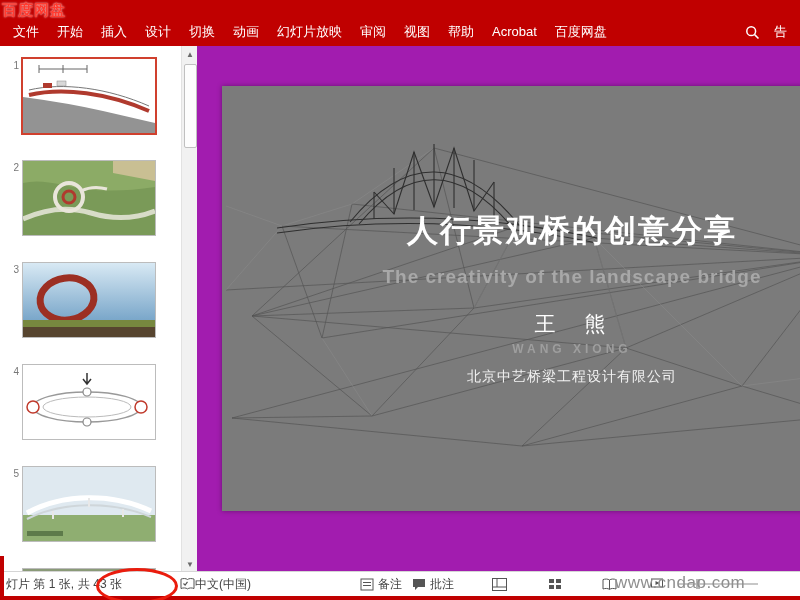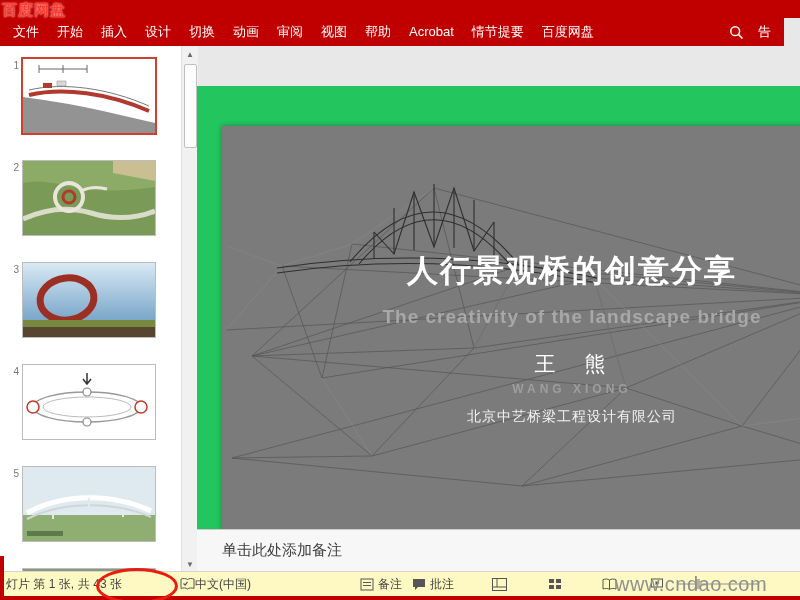--- a/index.html
+++ b/index.html
@@ -1,21 +1,21 @@
 <!DOCTYPE html>
 <html><head>
 <meta charset="utf-8">
 <style>
   html,body{margin:0;padding:0;width:800px;height:600px;overflow:hidden;
     font-family:"Liberation Sans","DejaVu Sans",sans-serif;}
   .app{position:relative;width:800px;height:600px;background:#e8e8e8;}
 
   
   .titlebar{position:absolute;top:0;left:0;right:0;height:18px;background:#c00000;}
-  .ribbon{position:absolute;top:18px;left:0;right:16px;height:28px;background:#c00000;
+  .ribbon{position:absolute;top:18px;left:0;right:0;height:28px;background:#c00000;
     display:flex;align-items:center;padding:0 4px;color:#fff;font-size:13px;}
   .rtab{padding:0 9px;line-height:28px;white-space:nowrap;cursor:default;}
   .rspacer{flex:1;}
   .rsearch{width:26px;display:flex;align-items:center;justify-content:center;}
   .watermark-tl{position:absolute;top:1px;left:2px;z-index:50;color:#ff3b30;
     font-size:15px;font-weight:bold;text-shadow:0 0 2px rgba(255,255,255,.9);letter-spacing:1px;}
 
   
   .left-edge{position:absolute;left:0;top:556px;bottom:0;width:4px;background:#c00000;z-index:6;}
   .bottom-edge{position:absolute;left:0;right:0;bottom:0;height:4px;background:#c00000;z-index:5;}
@@ -27,69 +27,69 @@
 
   .vscroll{position:absolute;top:46px;left:181px;width:16px;bottom:28px;background:#f1f1f1;border-left:1px solid #e2e2e2;}
   .vscroll .arrow{position:absolute;left:0;width:16px;height:16px;color:#6a6a6a;font-size:8px;
     display:flex;align-items:center;justify-content:center;background:#f1f1f1;}
   .vscroll .arrow.up{top:0;}
   .vscroll .arrow.down{bottom:0;}
   .vscroll .sthumb{position:absolute;left:2px;width:11px;top:18px;height:82px;background:#fdfdfd;
     border:1px solid #c0c0c0;border-radius:2px;}
 
   
-  .editor{position:absolute;top:46px;left:197px;right:0;bottom:28px;background:#22c55e;overflow:hidden;margin-top:40px;}
+  .editor{position:absolute;top:46px;left:197px;right:0;bottom:28px;background:#a21caf;overflow:hidden;}
   .slide{position:absolute;top:40px;left:25px;width:756px;height:425px;background:#7b7b7b;
     box-shadow:0 0 5px rgba(0,0,0,.35);}
   .slide svg.wire{position:absolute;inset:0;}
   .mesh{stroke:#545454;stroke-width:.7;fill:none;}
   .mesh-light{stroke:#919191;stroke-width:.5;fill:none;opacity:.8;}
   .bridge{stroke:#2f2f2f;stroke-width:1.1;fill:none;}
   .sline{position:absolute;left:0;width:700px;text-align:center;}
   .s-title{top:124px;color:#fff;font-size:31px;font-weight:bold;letter-spacing:2px;}
   .s-sub{top:180px;color:#a8a8a8;font-size:19px;font-weight:bold;letter-spacing:1px;}
   .s-author{top:224px;color:#fff;font-size:21px;letter-spacing:4px;}
   .s-author-en{top:256px;color:#9e9e9e;font-size:12px;font-weight:bold;letter-spacing:4px;}
   .s-company{top:282px;color:#f2f2f2;font-size:14px;letter-spacing:1px;}
 
   .notes{position:absolute;left:0;right:0;bottom:0;height:42px;background:#f7f7f7;
     border-top:1px solid #cccccc;}
   .notes-text{position:absolute;left:25px;top:11px;font-size:15px;color:#3c3c3c;}
 
   
-  .statusbar{position:absolute;left:0;right:0;bottom:4px;height:24px;background:#fef9c3;
+  .statusbar{position:absolute;left:0;right:0;bottom:4px;height:24px;background:#ffffff;
     border-top:1px solid #d5d5d5;font-size:12px;color:#444;}
   .sb{position:absolute;top:0;height:24px;display:flex;align-items:center;gap:4px;white-space:nowrap;}
   .sb svg{display:block;}
   .annot-ellipse{position:absolute;left:96px;top:-4px;width:76px;height:30px;
     border:3px solid #ea1c0d;border-radius:50%;z-index:20;pointer-events:none;}
   .zoom-track{width:80px;height:2px;background:#9a9a9a;position:relative;}
   .zoom-thumb{position:absolute;left:18px;top:-4px;width:4px;height:10px;background:#7a7a7a;}
-  .watermark-br{position:absolute;left:615px;top:1px;font-size:20px;color:#8f8f8f;z-index:15;letter-spacing:.5px;}
+  .watermark-br{position:absolute;left:615px;top:1px;font-size:17px;color:#8f8f8f;z-index:15;letter-spacing:.5px;}
 </style>
 </head>
 <body>
 
 <div class="app">
 
   <div class="watermark-tl">百度网盘</div>
   <div class="titlebar"></div>
 
   <div class="ribbon">
     <div class="rtab">文件</div>
     <div class="rtab">开始</div>
     <div class="rtab">插入</div>
     <div class="rtab">设计</div>
     <div class="rtab">切换</div>
     <div class="rtab">动画</div>
+    <div class="rtab">幻灯片放映</div>
     <div class="rtab">审阅</div>
     <div class="rtab">视图</div>
     <div class="rtab">帮助</div>
     <div class="rtab">Acrobat</div>
-    <div class="rtab">情节提要</div>
     <div class="rtab">百度网盘</div>
     <div class="rspacer"></div>
     <div class="rsearch">
       <svg width="15" height="15" viewBox="0 0 15 15">
           <circle cx="6.2" cy="6.2" r="4.4" fill="none" stroke="#fff" stroke-width="1.5"></circle>
           <line x1="9.6" y1="9.6" x2="13.5" y2="13.5" stroke="#fff" stroke-width="1.5"></line>
         </svg>
     </div>
     <div class="rtab">告</div>
   </div>
@@ -199,23 +199,20 @@
           <path d="M152,106 L172,128 L192,66 L212,121 L232,62 L252,125 L272,96"></path>
         </g>
       </svg>
       <div class="sline s-title">人行景观桥的创意分享</div>
       <div class="sline s-sub">The creativity of the landscape bridge</div>
       <div class="sline s-author">王　熊</div>
       <div class="sline s-author-en">WANG  XIONG</div>
       <div class="sline s-company">北京中艺桥梁工程设计有限公司</div>
     </div>
 
-    <div class="notes">
-      <div class="notes-text">单击此处添加备注</div>
-    </div>
   </div>
 
   <div class="statusbar">
     <div class="sb" style="left:6px">
       <span>灯片 第 1 张,</span>
       <span>共 43 张</span>
     </div>
     <div class="annot-ellipse"></div>
 
     <div class="sb" style="left:180px">

